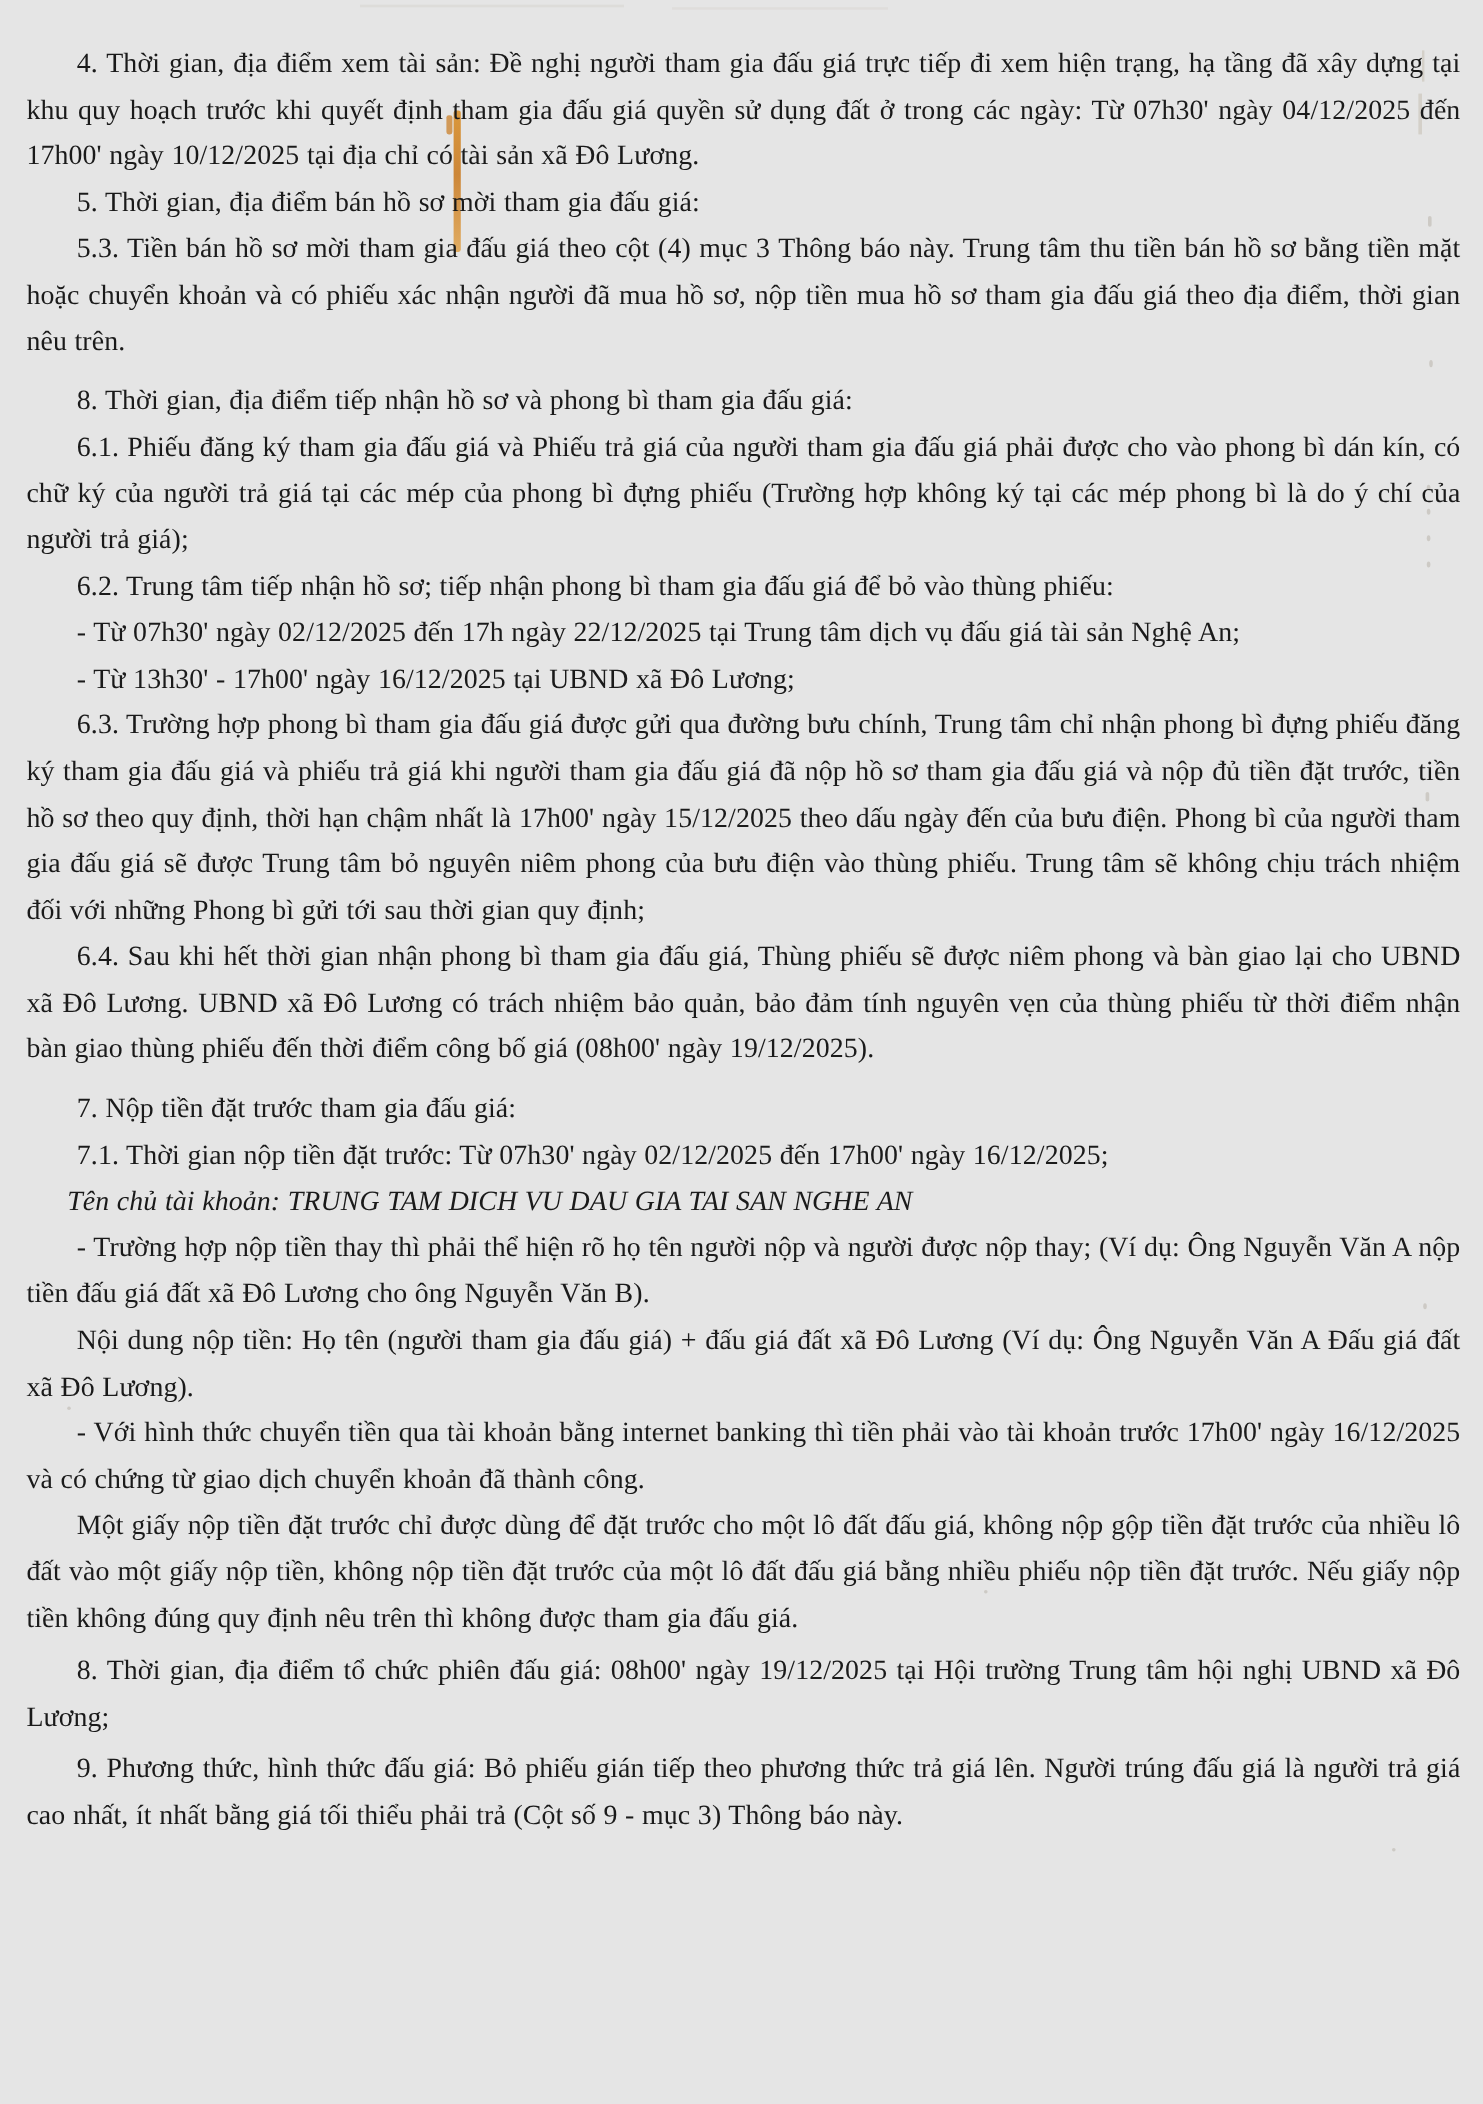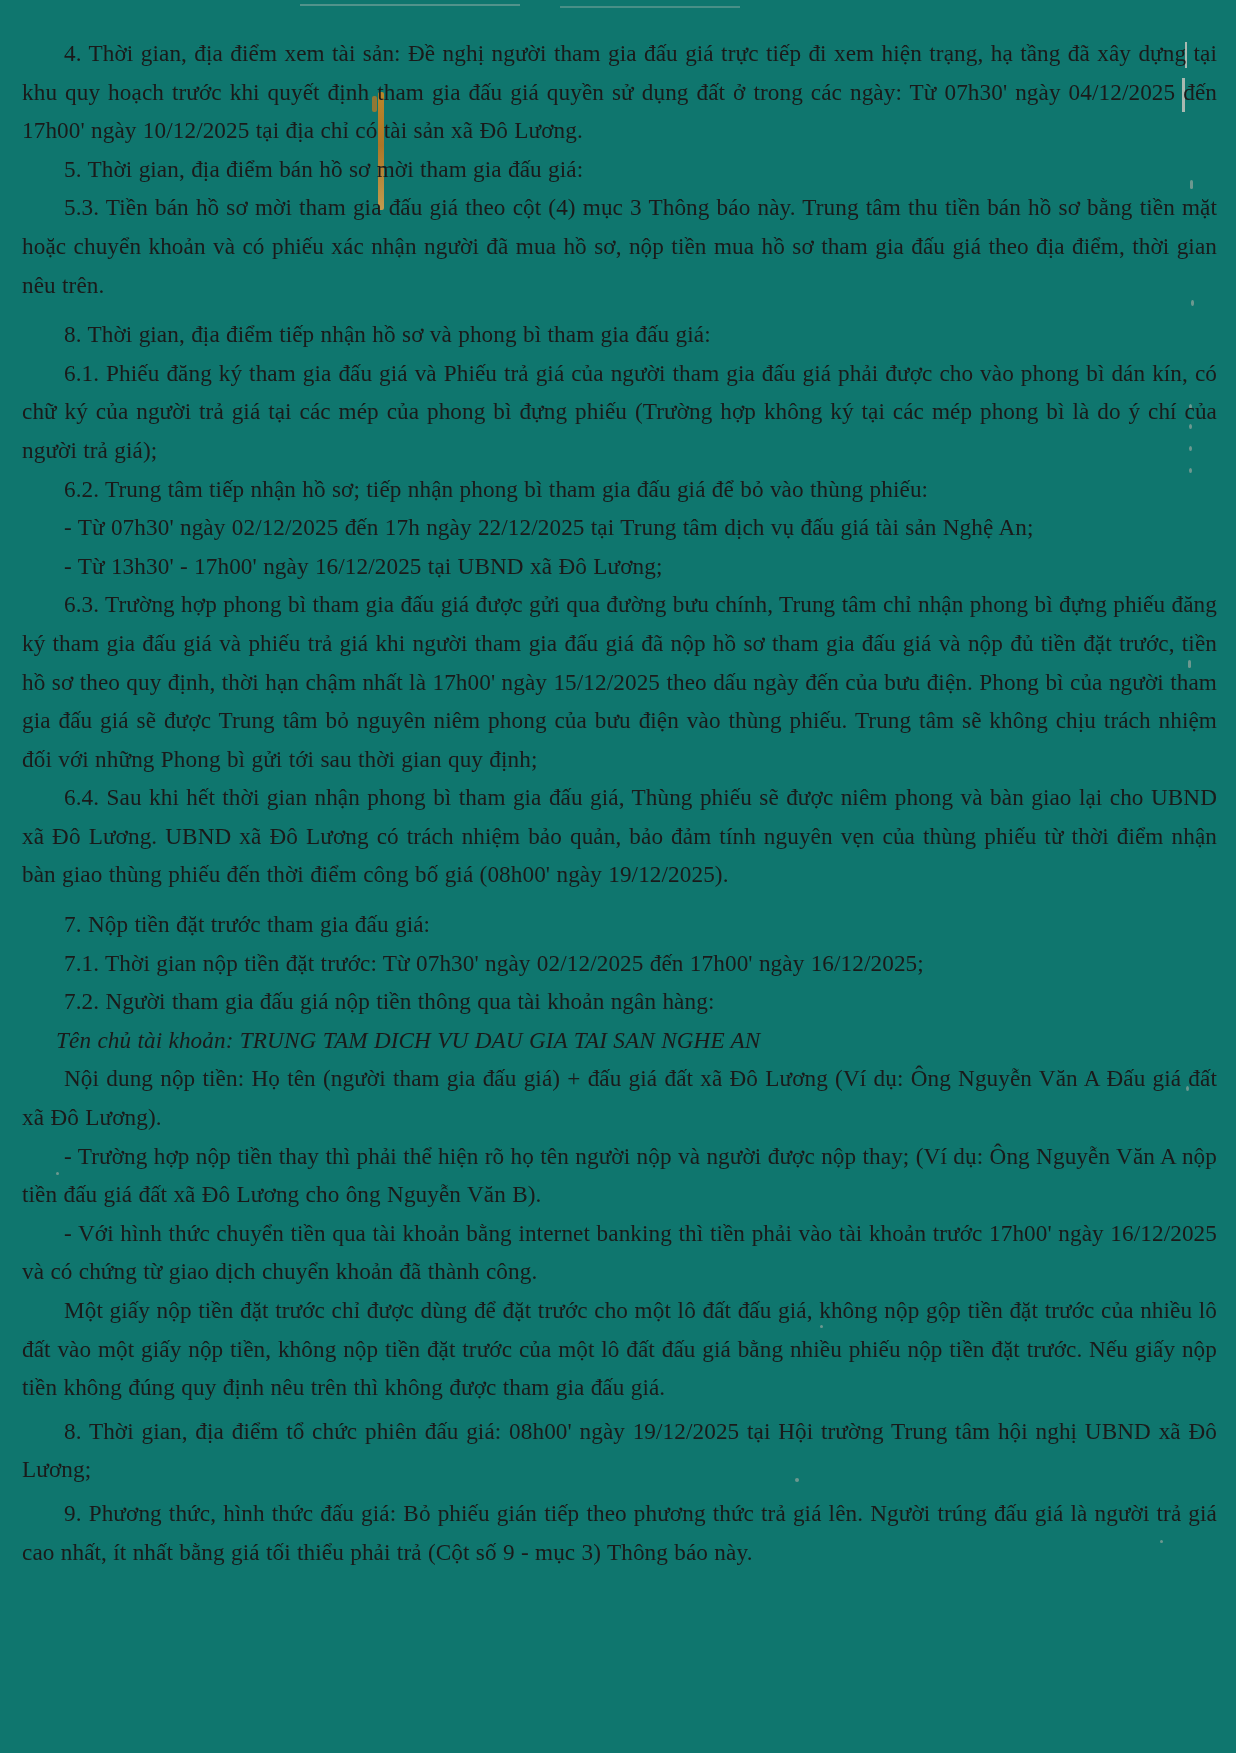--- a/index.html
+++ b/index.html
@@ -11,21 +11,21 @@
     width: 1236px;
     height: 1753px;
     position: relative;
     overflow: hidden;
     font-family: "Liberation Serif", serif;
     color: #1a1a1a;
   }
   .page {
     position: absolute;
     inset: 0;
-    background: #0f766e;
+    background: #e5e5e5;
   }
   
   .speck {
     position: absolute;
     background: #b9b4ac;
     border-radius: 50%;
     opacity: .55;
   }
   .edge-line {
     position: absolute;
@@ -112,24 +112,23 @@
     <p class="indent blk">6.2. Trung tâm tiếp nhận hồ sơ; tiếp nhận phong bì tham gia đấu giá để bỏ vào thùng phiếu:</p>
     <p class="indent blk">- Từ 07h30' ngày 02/12/2025 đến 17h ngày 22/12/2025 tại Trung tâm dịch vụ đấu giá tài sản Nghệ An;</p>
     <p class="indent blk">- Từ 13h30' - 17h00' ngày 16/12/2025 tại UBND xã Đô Lương;</p>
     <p class="indent blk">6.3. Trường hợp phong bì tham gia đấu giá được gửi qua đường bưu chính, Trung tâm chỉ nhận phong bì đựng phiếu đăng ký tham gia đấu giá và phiếu trả giá  khi người tham gia đấu giá đã nộp hồ sơ tham gia đấu giá và nộp đủ tiền đặt trước, tiền hồ sơ theo quy định, thời hạn chậm nhất là 17h00' ngày 15/12/2025 theo dấu ngày đến của bưu điện. Phong bì của người tham gia đấu giá sẽ được Trung tâm bỏ nguyên niêm phong của bưu điện vào thùng phiếu. Trung tâm  sẽ không chịu trách nhiệm đối với những Phong bì gửi tới sau thời gian quy định;</p>
     <p class="indent blk">6.4. Sau khi hết thời gian nhận phong bì tham gia đấu giá, Thùng phiếu sẽ được niêm phong và bàn giao lại cho  UBND xã Đô Lương. UBND xã Đô Lương có trách nhiệm bảo quản, bảo đảm tính nguyên vẹn của thùng phiếu từ thời điểm nhận bàn giao thùng phiếu đến thời điểm công bố giá (08h00' ngày 19/12/2025).</p>
 
     <div class="gap"></div>
 
     <p class="indent blk">7. Nộp tiền đặt trước tham gia đấu giá:</p>
     <p class="indent blk">7.1. Thời gian nộp tiền đặt trước: Từ 07h30' ngày 02/12/2025 đến 17h00' ngày 16/12/2025;</p>
-    <p class="indent blk">7.2. Người tham gia đấu giá nộp tiền thông qua tài khoản ngân hàng:</p>
     <p class="indent-sm blk">Tên chủ tài khoản: TRUNG TAM DICH VU DAU GIA TAI SAN NGHE AN</p>
+    <p class="indent blk">- Trường hợp nộp tiền thay thì phải thể hiện rõ họ tên người nộp và người được nộp thay; (Ví dụ: Ông Nguyễn Văn A nộp tiền đấu giá đất xã Đô Lương cho ông Nguyễn Văn B).</p>
     <p class="indent blk">Nội dung nộp tiền: Họ tên (người tham gia đấu giá) + đấu giá đất xã Đô Lương (Ví dụ: Ông Nguyễn Văn A Đấu giá đất xã Đô Lương).</p>
-    <p class="indent blk">- Trường hợp nộp tiền thay thì phải thể hiện rõ họ tên người nộp và người được nộp thay; (Ví dụ: Ông Nguyễn Văn A nộp tiền đấu giá đất xã Đô Lương cho ông Nguyễn Văn B).</p>
     <p class="indent blk">- Với hình thức chuyển tiền qua tài khoản bằng internet banking thì tiền phải vào tài khoản trước 17h00' ngày 16/12/2025 và có chứng từ giao dịch chuyển khoản đã thành công.</p>
     <p class="indent blk">Một giấy nộp tiền đặt trước chỉ được dùng để đặt trước cho một lô đất đấu giá, không nộp gộp tiền đặt trước của nhiều lô đất vào một giấy nộp tiền, không nộp tiền đặt trước của một lô đất đấu giá bằng nhiều phiếu nộp tiền đặt trước. Nếu giấy nộp tiền không đúng quy định nêu trên thì không được tham gia đấu giá.</p>
 
     <div class="gap-sm"></div>
 
     <p class="indent blk">8. Thời gian, địa điểm tổ chức phiên đấu giá: 08h00' ngày 19/12/2025 tại Hội trường Trung tâm hội nghị UBND xã Đô Lương;</p>
 
     <div class="gap-sm"></div>
 
     <p class="indent blk">9. Phương thức, hình thức đấu giá: Bỏ phiếu gián tiếp theo phương thức trả giá lên. Người trúng đấu giá là người trả giá cao nhất, ít nhất bằng giá tối thiểu phải trả (Cột số 9 - mục 3) Thông báo này.</p>

